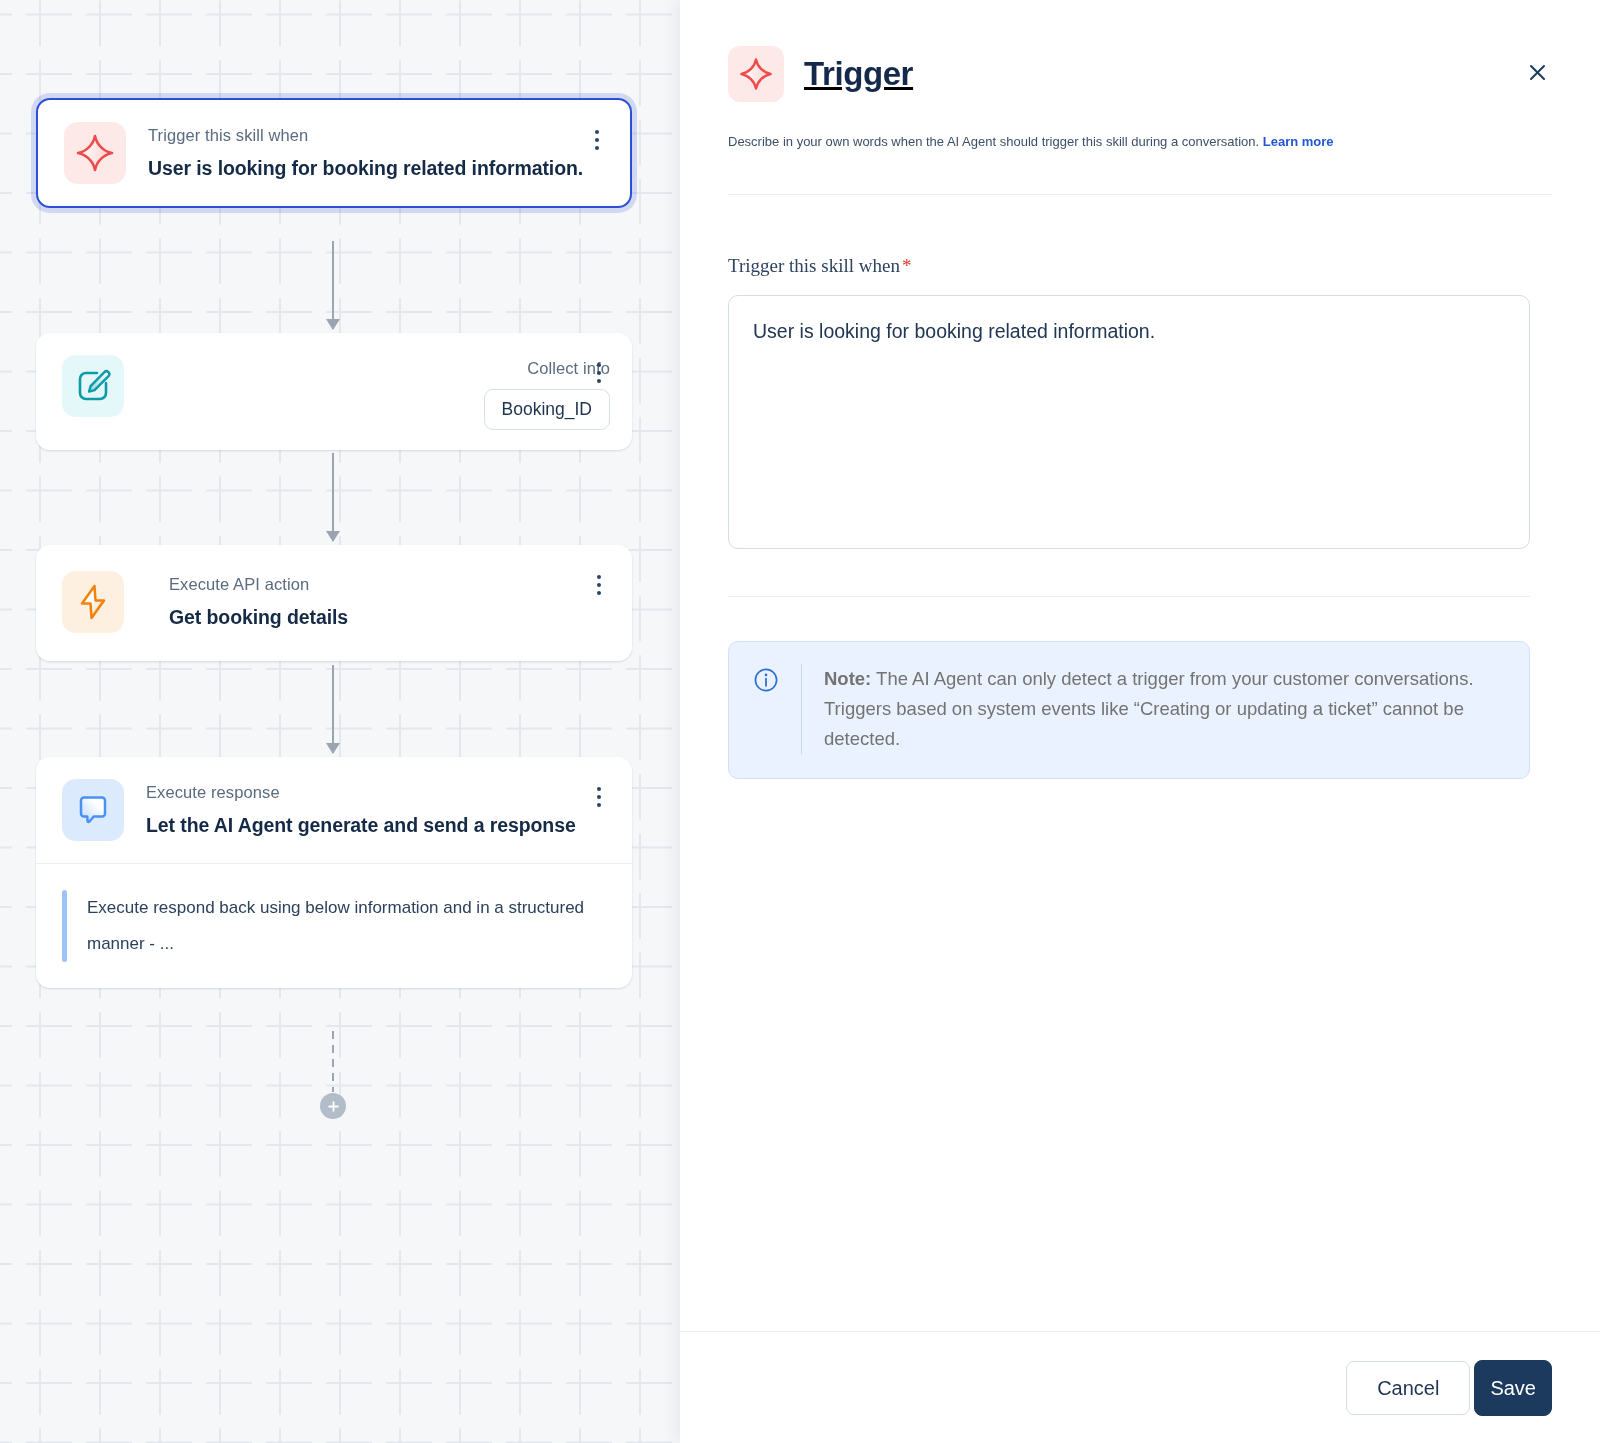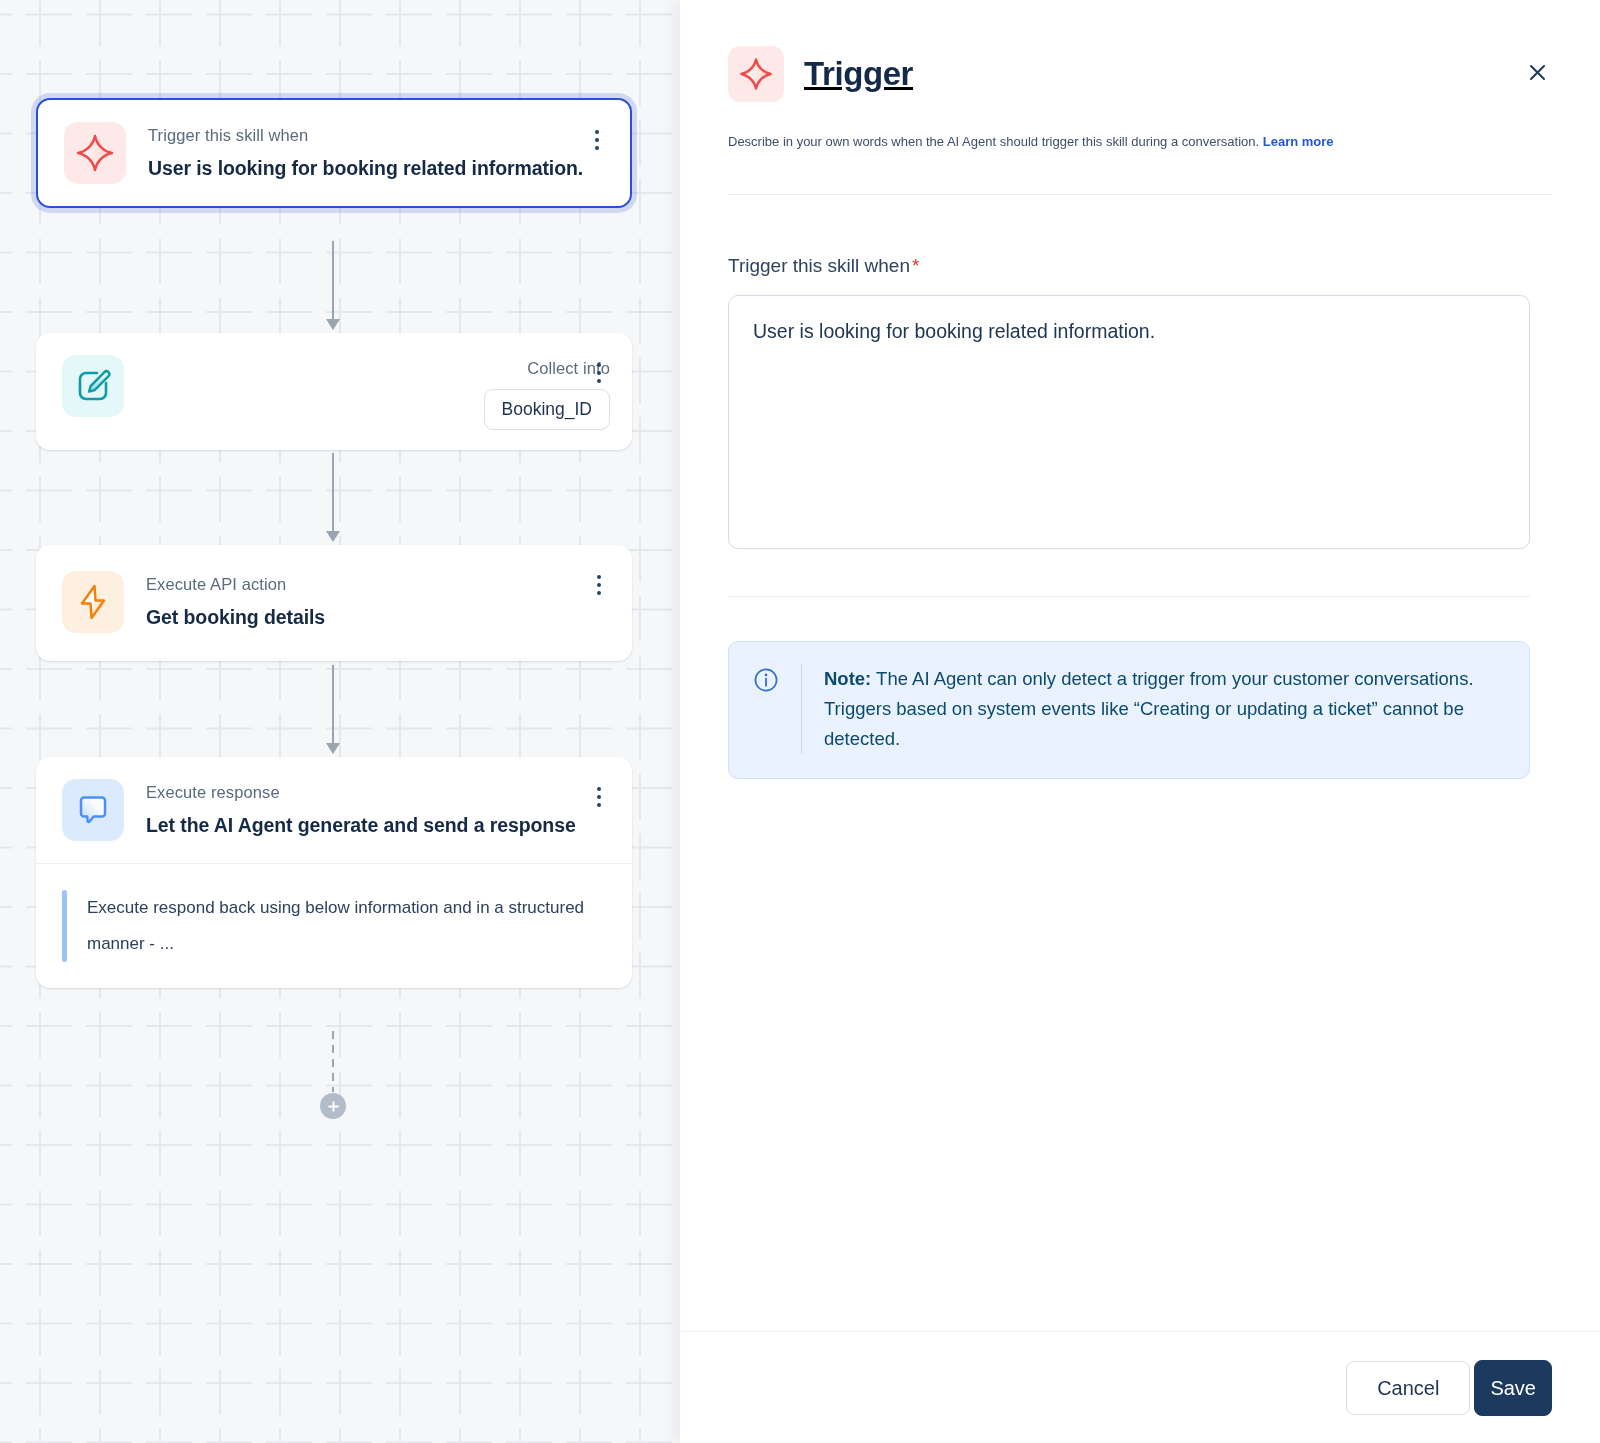--- a/index.html
+++ b/index.html
@@ -225,20 +225,21 @@
 
   #panel-body {
     flex: 1 1 auto;
     padding: 58px 48px 0 48px;
     overflow: hidden;
   }
   .field-label {
     font-size: 19px;
     color: #2e4360;
     line-height: 26px;
+    font-family: Liberation Serif, serif;
   }
   .field-label .req { color: #e0352b; margin-left: 2px; }
   .textarea {
     margin-top: 16px;
     width: 802px;
     height: 254px;
     border: 1px solid #d5dce5;
     border-radius: 10px;
     background: #fff;
     padding: 21px 24px;
@@ -267,21 +268,21 @@
   .note .divider {
     flex: 0 0 auto;
     width: 1px;
     align-self: stretch;
     background: #c3d8f6;
     margin: 0 22px 0 22px;
   }
   .note .note-text {
     font-size: 18.5px;
     line-height: 30px;
-    color: #0c4a6e;
+    color: #737373;
   }
   .note .note-text b { font-weight: 700; }
 
   #panel-footer {
     flex: 0 0 auto;
     height: 112px;
     border-top: 1px solid #eceff3;
     background: #ffffff;
     display: flex;
     align-items: center;
@@ -379,21 +380,21 @@
           </div>
           <div class="kebab">
               <i></i>
               <i></i>
               <i></i>
             </div>
         </div>
       </div>
 
       <div class="node" style="top:545px;">
-        <div class="node-row" style="padding-top:26px; padding-bottom:28px;">
+        <div class="node-row" style="padding-top:26px; padding-bottom:28px;gap:23px;">
           <div class="node-icon api">
             <svg width="38" height="38" viewBox="0 0 38 38" aria-hidden="true">
               <defs>
                 <linearGradient id="gBolt" x1="0" y1="0" x2="1" y2="1">
                   <stop offset="45%" stop-color="#ffffff"></stop>
                   <stop offset="100%" stop-color="#f8c988"></stop>
                 </linearGradient>
               </defs>
               <path d="M20.5 3 L8 20.5 h8.5 L17.5 35 L30 17.5 h-8.5 Z" fill="url(#gBolt)" stroke="#f2820c" stroke-width="2.5" stroke-linejoin="round"></path>
             </svg>

